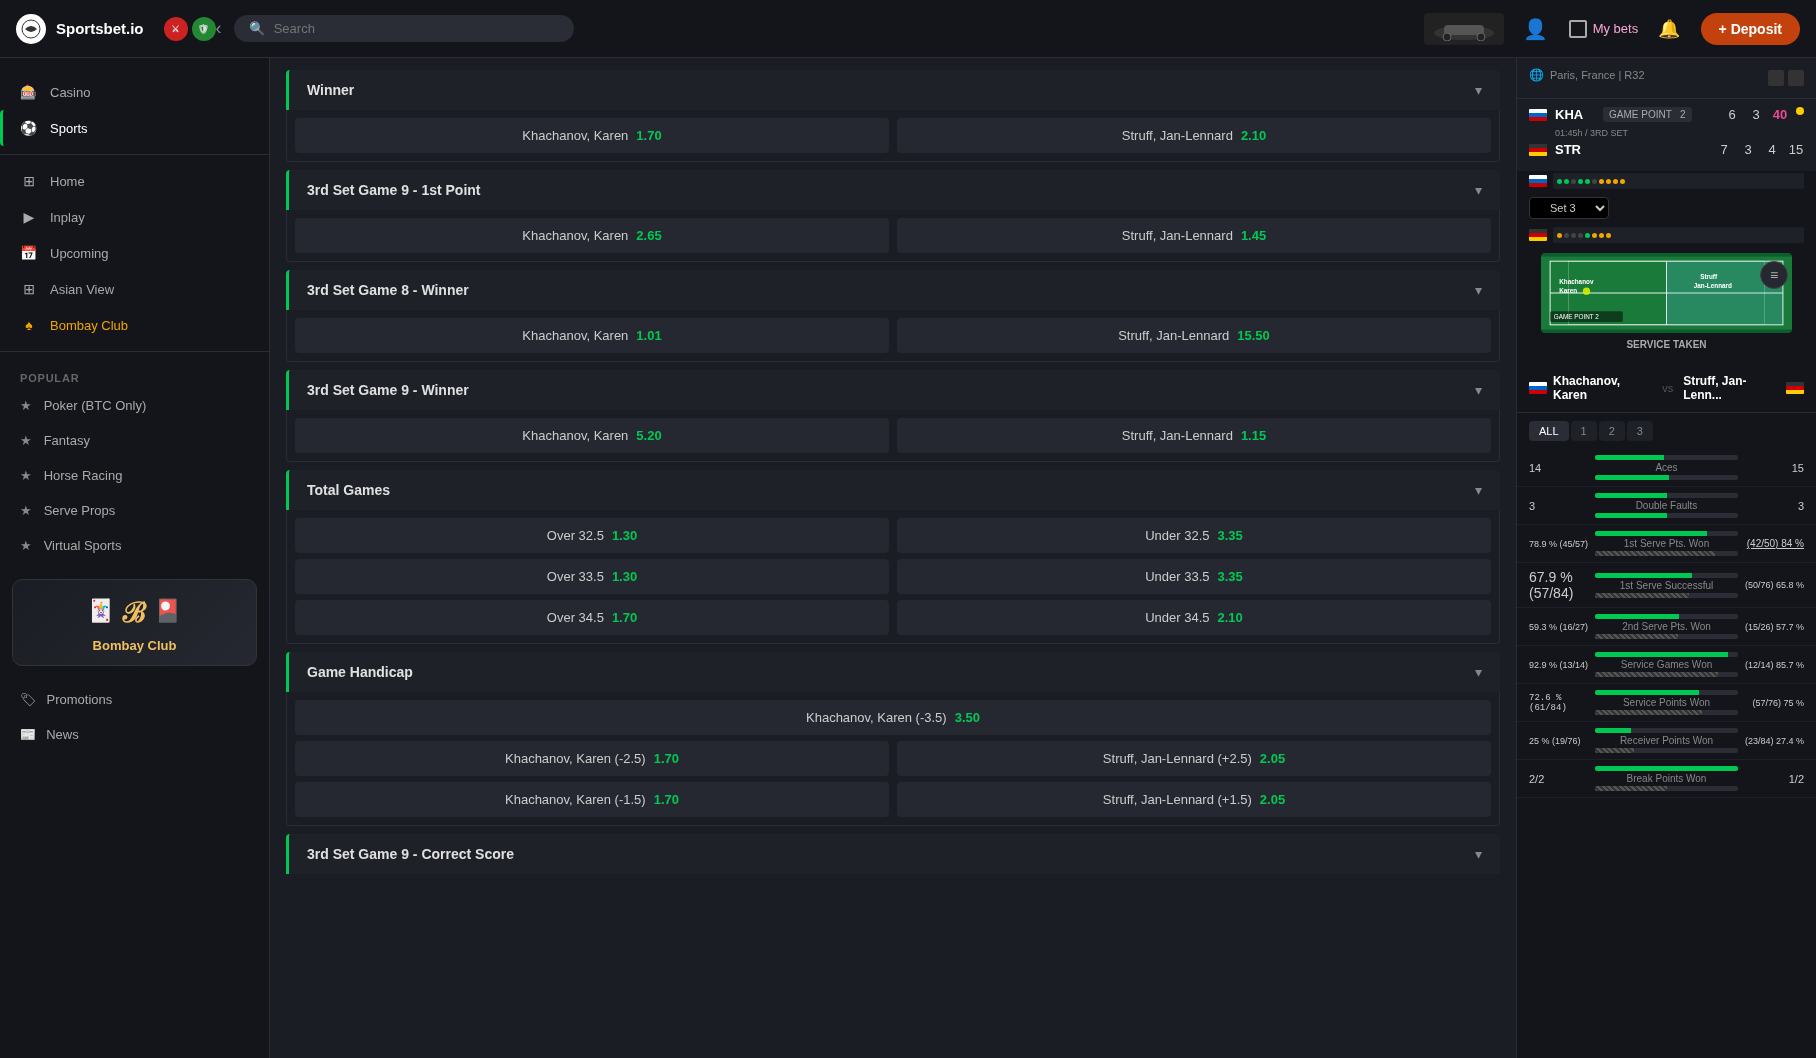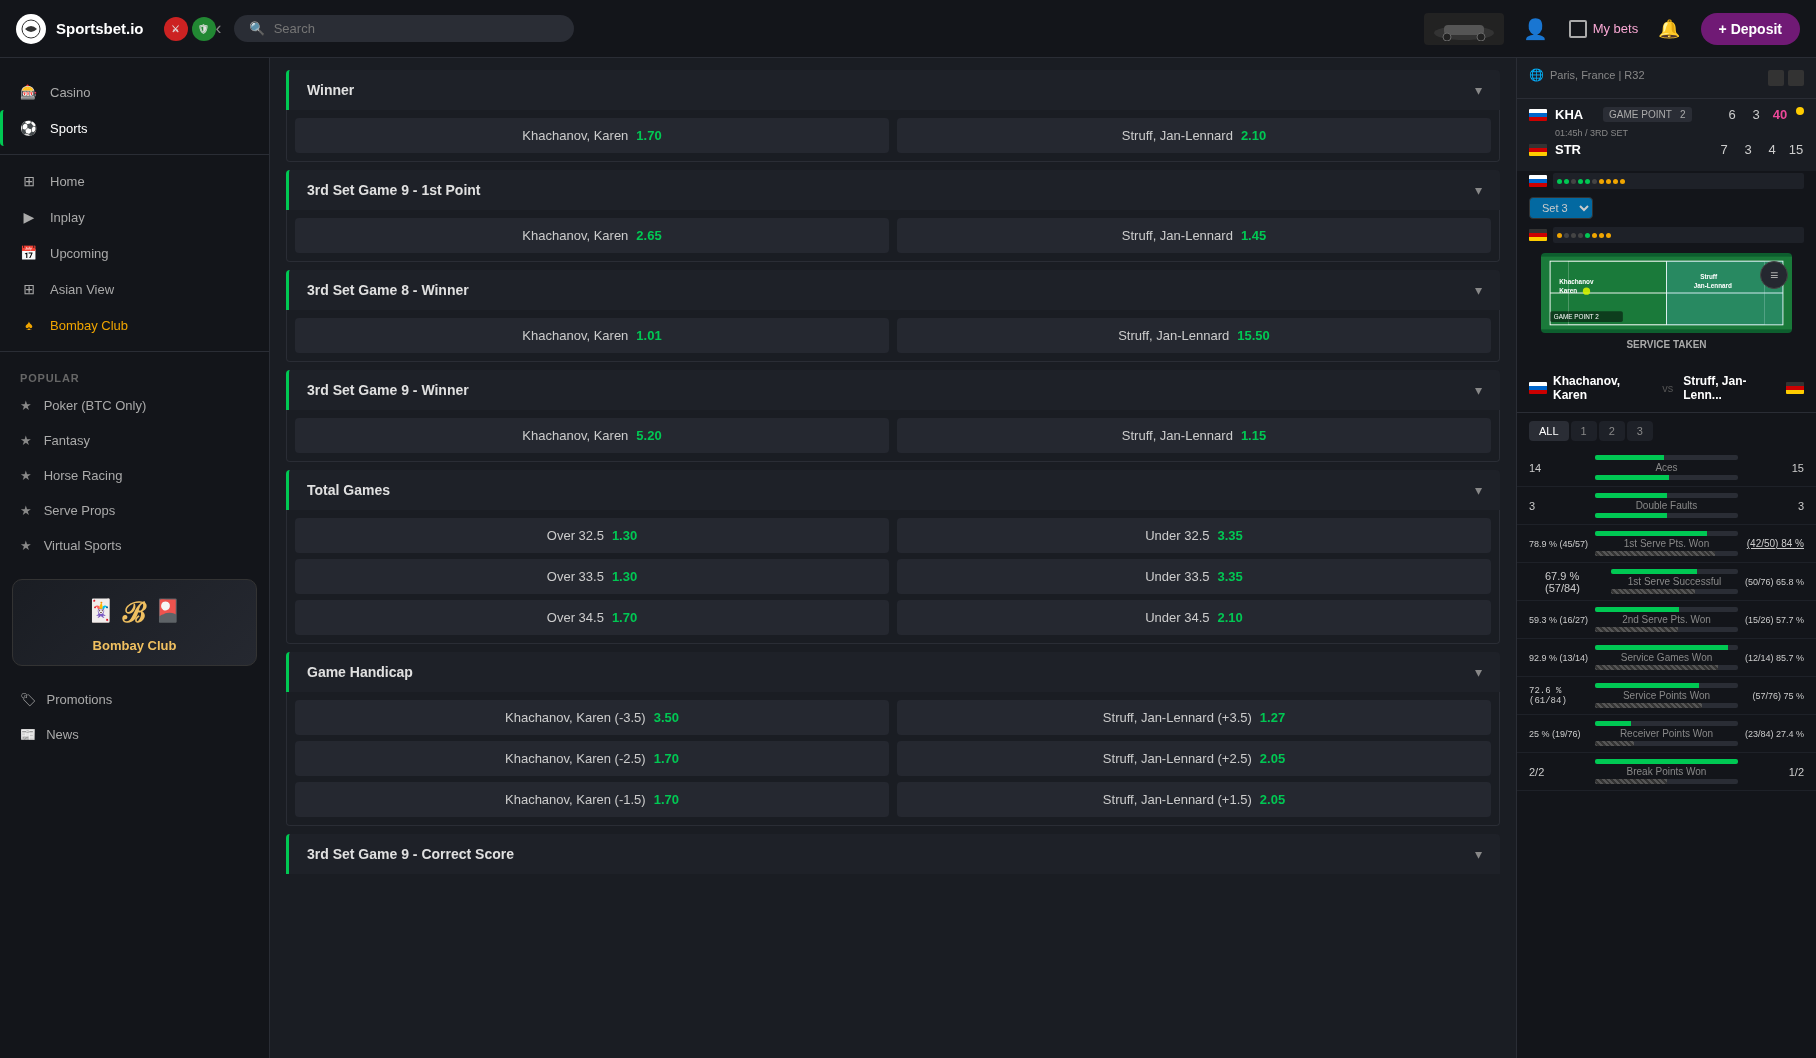--- a/index.html
+++ b/index.html
@@ -98,21 +98,21 @@
       display: flex; align-items: center; gap: 6px;
       color: #f9a8d4; font-size: 13px; cursor: pointer;
     }
     .mybets-icon {
       width: 18px; height: 18px;
       border: 2px solid #aaa;
       border-radius: 2px;
     }
     .bell-icon { color: #aaa; font-size: 18px; cursor: pointer; }
     .deposit-btn {
-      background: #701a75;
+      background: #c2410c;
       color: #fff;
       border: none;
       border-radius: 20px;
       padding: 8px 18px;
       font-size: 14px;
       font-weight: 600;
       cursor: pointer;
       display: flex; align-items: center; gap: 6px;
     }
 
@@ -341,25 +341,25 @@
     .dot-score {
       width: 8px; height: 8px;
       background: #ffcc00;
       border-radius: 50%;
     }
     .set-select-row {
       padding: 6px 12px;
       display: flex; gap: 8px;
     }
     .set-select {
-      background: #0369a1;
+      background: #000000;
       border: 1px solid #333;
       color: #ccc;
       font-size: 11px;
-      padding: 3px 8px;
+      padding: 3px 16px;
       border-radius: 4px;
       cursor: pointer;
     }
     .court-viz {
       margin: 0 12px;
       background: #0d5e2e;
       border-radius: 4px;
       height: 80px;
       position: relative;
       overflow: hidden;
@@ -727,24 +727,20 @@
       <div class="market-header">
         <span class="market-header-title">Game Handicap</span>
         <span class="chevron">▾</span>
       </div>
       <div class="market-body">
         <div class="bet-row">
           <button class="bet-btn">
             <span>Khachanov, Karen (-3.5)</span>
             <span class="bet-odds">3.50</span>
           </button>
-          <button class="bet-btn">
-            <span>Struff, Jan-Lennard (+3.5)</span>
-            <span class="bet-odds">1.27</span>
-          </button>
         </div>
         <div class="bet-row">
           <button class="bet-btn">
             <span>Khachanov, Karen (-2.5)</span>
             <span class="bet-odds">1.70</span>
           </button>
           <button class="bet-btn">
             <span>Struff, Jan-Lennard (+2.5)</span>
             <span class="bet-odds">2.05</span>
           </button>
@@ -930,21 +926,21 @@
         </div>
         <span class="stat-label">1st Serve Pts. Won</span>
         <div class="stat-bar-container">
           <div class="stat-bar-striped" style="width:84%;"></div>
         </div>
       </div>
       <span class="stat-val-right" style="font-size:10px;text-decoration:underline;">(42/50) 84 %</span>
     </div>
 
     <div class="stat-row">
-      <span class="stat-val-left" style="font-size:11px;margin-left:16px;">67.9 % (57/84)</span>
+      <span class="stat-val-left" style="font-size:14px;">67.9 % (57/84)</span>
       <div class="stat-bars">
         <div class="stat-bar-container">
           <div class="stat-bar-green" style="width:68%;"></div>
         </div>
         <span class="stat-label">1st Serve Successful</span>
         <div class="stat-bar-container">
           <div class="stat-bar-striped" style="width:66%;"></div>
         </div>
       </div>
       <span class="stat-val-right" style="font-size:9px;">(50/76) 65.8 %</span>

